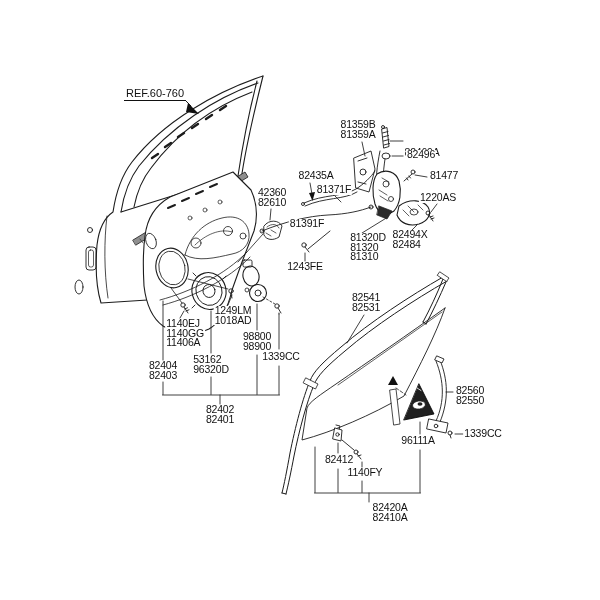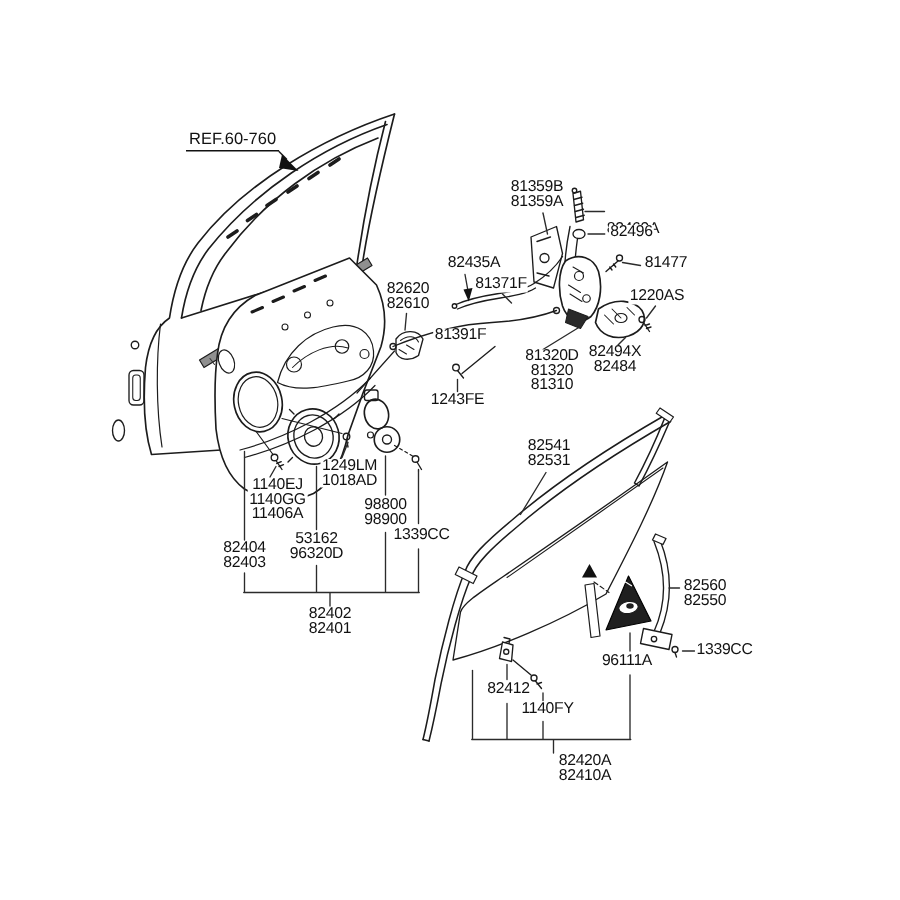--- a/index.html
+++ b/index.html
@@ -2,21 +2,21 @@
 <html><head>
 <meta charset="utf-8">
 <style>
   html,body{margin:0;padding:0;background:#fff;}
   .canvas{
     position:relative;width:600px;height:600px;background:#ffffff;
     font-family:"Liberation Sans","DejaVu Sans",sans-serif;overflow:hidden;
   }
   .art{position:absolute;left:0;top:0;}
   .lbl{
-    position:absolute;transform:translateX(-50%);text-align:center;
+    position:absolute;transform:translateX(-50%);
     background:#ffffff;padding:0 1px;font-size:10.5px;line-height:9.6px;
     color:#111;white-space:nowrap;letter-spacing:-0.2px;
   }
   .lbl .ln{height:9.6px;}
   .ref{
     position:absolute;background:#fff;font-size:11px;color:#111;
     border-bottom:1.2px solid #111;padding:0 2px 1px 2px;letter-spacing:0;
   }
 </style>
 </head>
@@ -279,21 +279,21 @@
   <div class="lbl" style="left:410px;top:230px">
     <div class="ln">82494X</div>
     <div class="ln">82484</div>
   </div>
 
   <div class="lbl" style="left:305px;top:262px">
     <div class="ln">1243FE</div>
   </div>
 
   <div class="lbl" style="left:272px;top:188px">
-    <div class="ln">82620</div>
+    <div class="ln">42360</div>
     <div class="ln">82610</div>
   </div>
 
   <div class="lbl" style="left:366px;top:293px">
     <div class="ln">82541</div>
     <div class="ln">82531</div>
   </div>
 
   <div class="lbl" style="left:185px;top:319px">
     <div class="ln">1140EJ</div>

